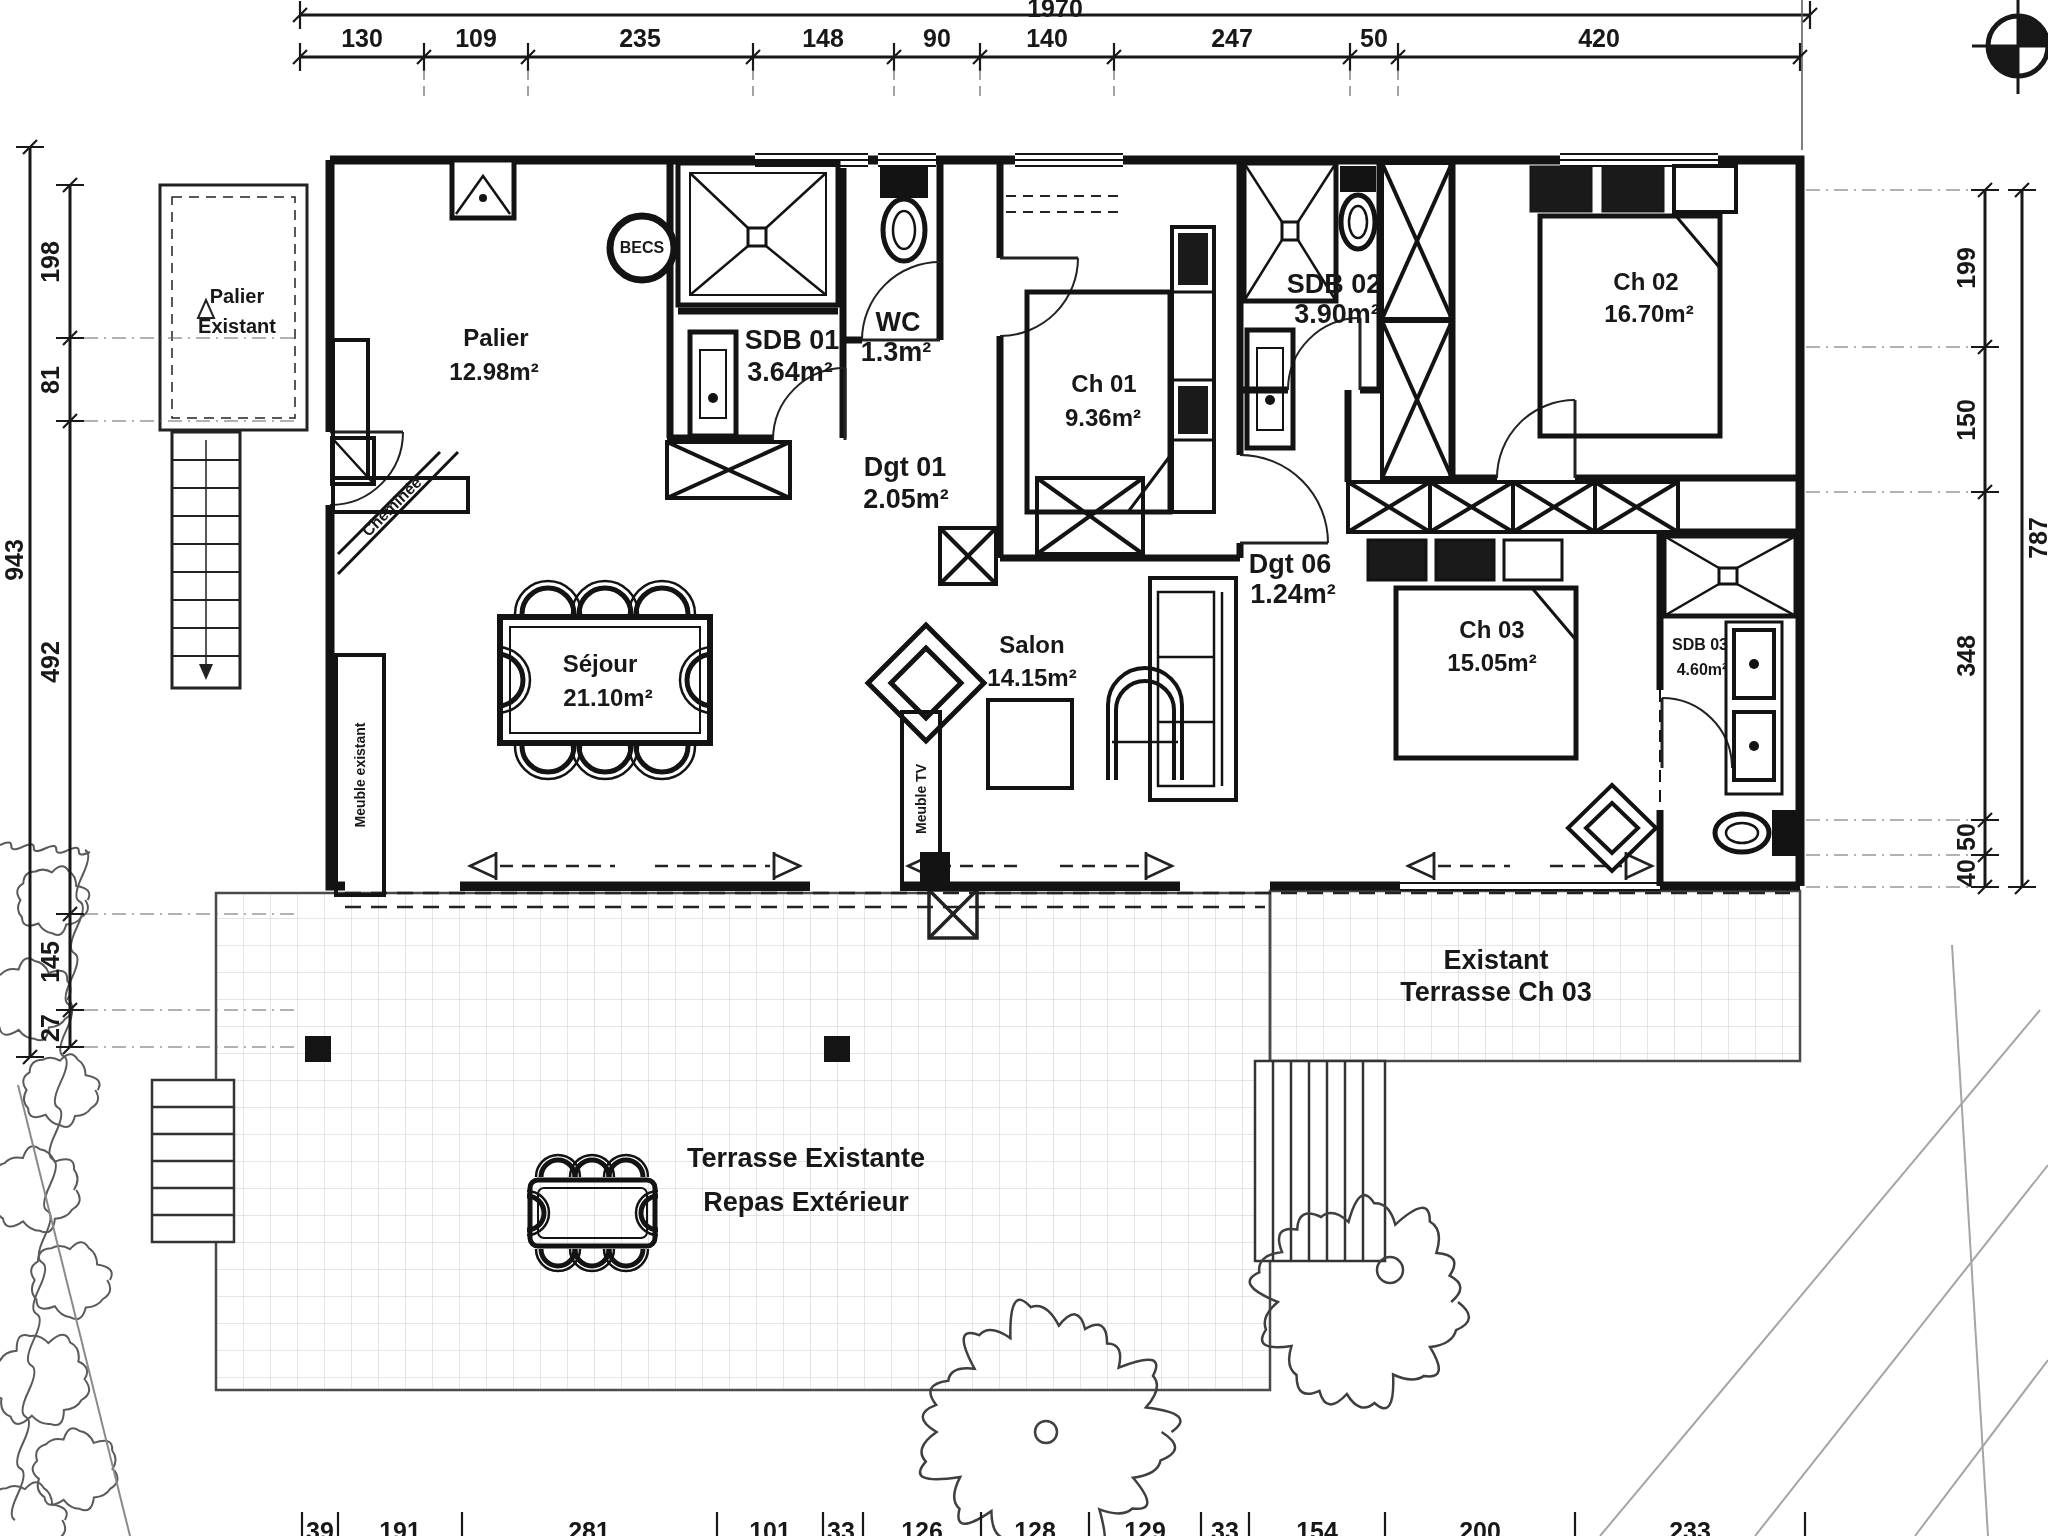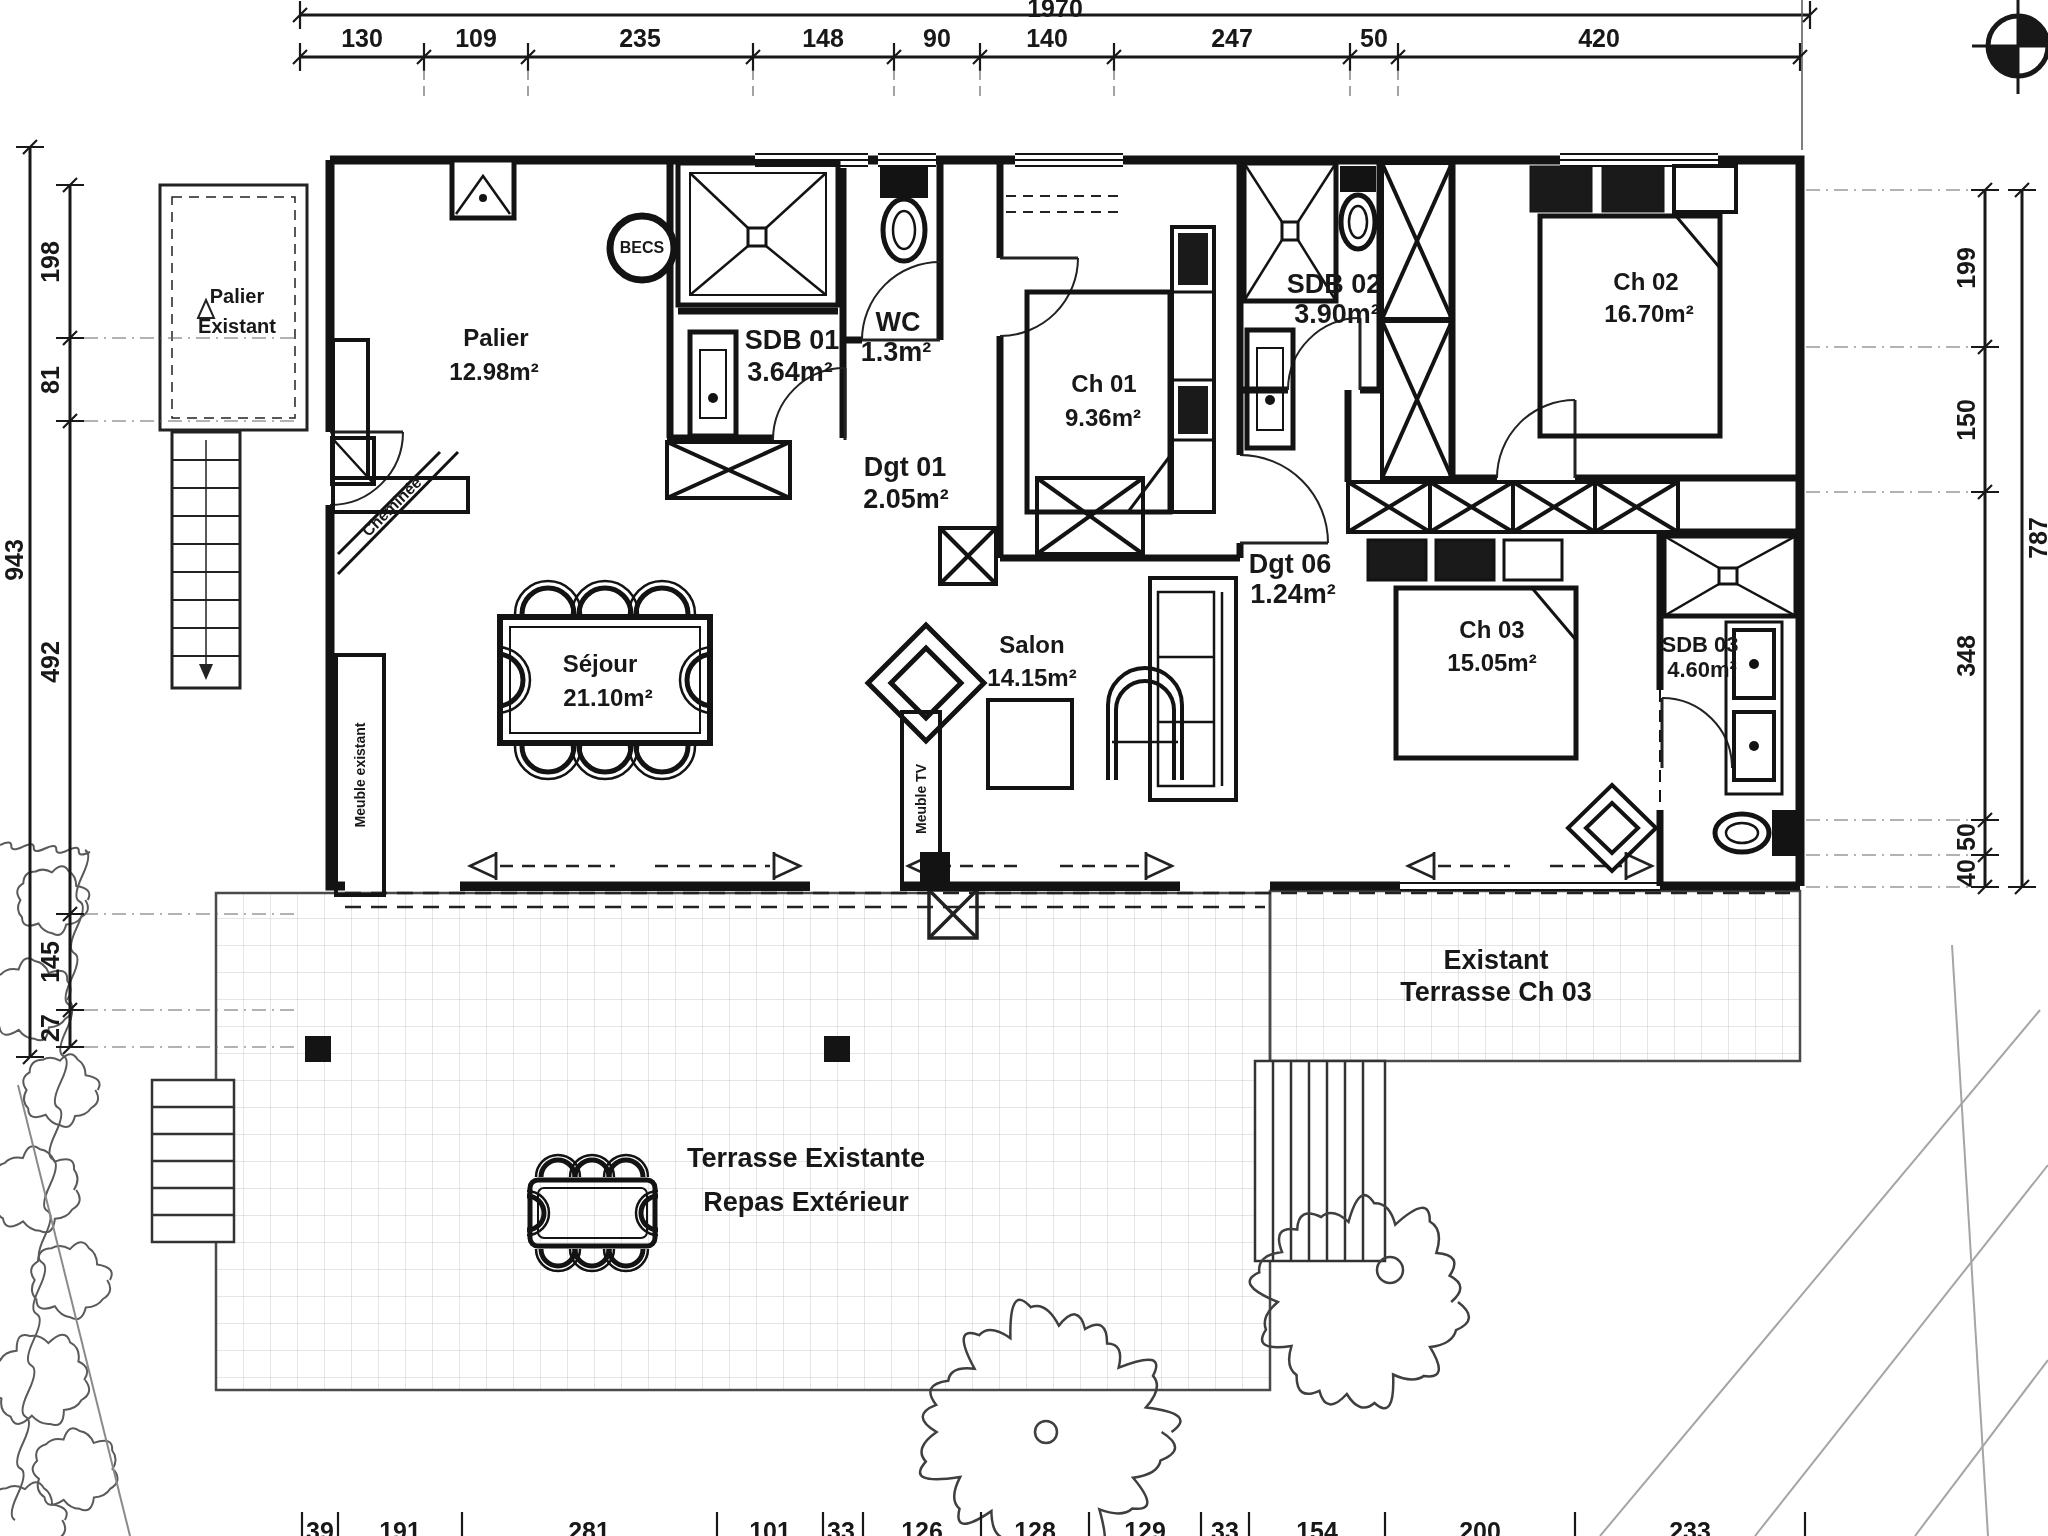--- a/index.html
+++ b/index.html
@@ -4,21 +4,21 @@
 <style>
   html,body{margin:0;padding:0;background:#e8e8e8;}
   .stage{position:relative;width:2048px;height:1536px;overflow:hidden;background:#ffffff;
          font-family:"Liberation Sans",sans-serif;}
   svg{position:absolute;left:0;top:0;}
   .lbl{position:absolute;transform:translate(-50%,-50%);font-weight:700;color:#181818;
        white-space:nowrap;line-height:1;}
   .s30{font-size:24px;}
   .s27{font-size:27px;}
   .s24{font-size:20px;}
-  .s22{font-size:22px;}
+  .s22{font-size:16px;}
   .s16{font-size:16px;}
   .s14{font-size:14px;}
   .dim{font-size:25px;font-weight:700;}
   .vert{transform:translate(-50%,-50%) rotate(-90deg);}
   .diag{transform:translate(-50%,-50%) rotate(-45deg);}
 </style>
 </head>
 <body>
 
 <div class="stage">

